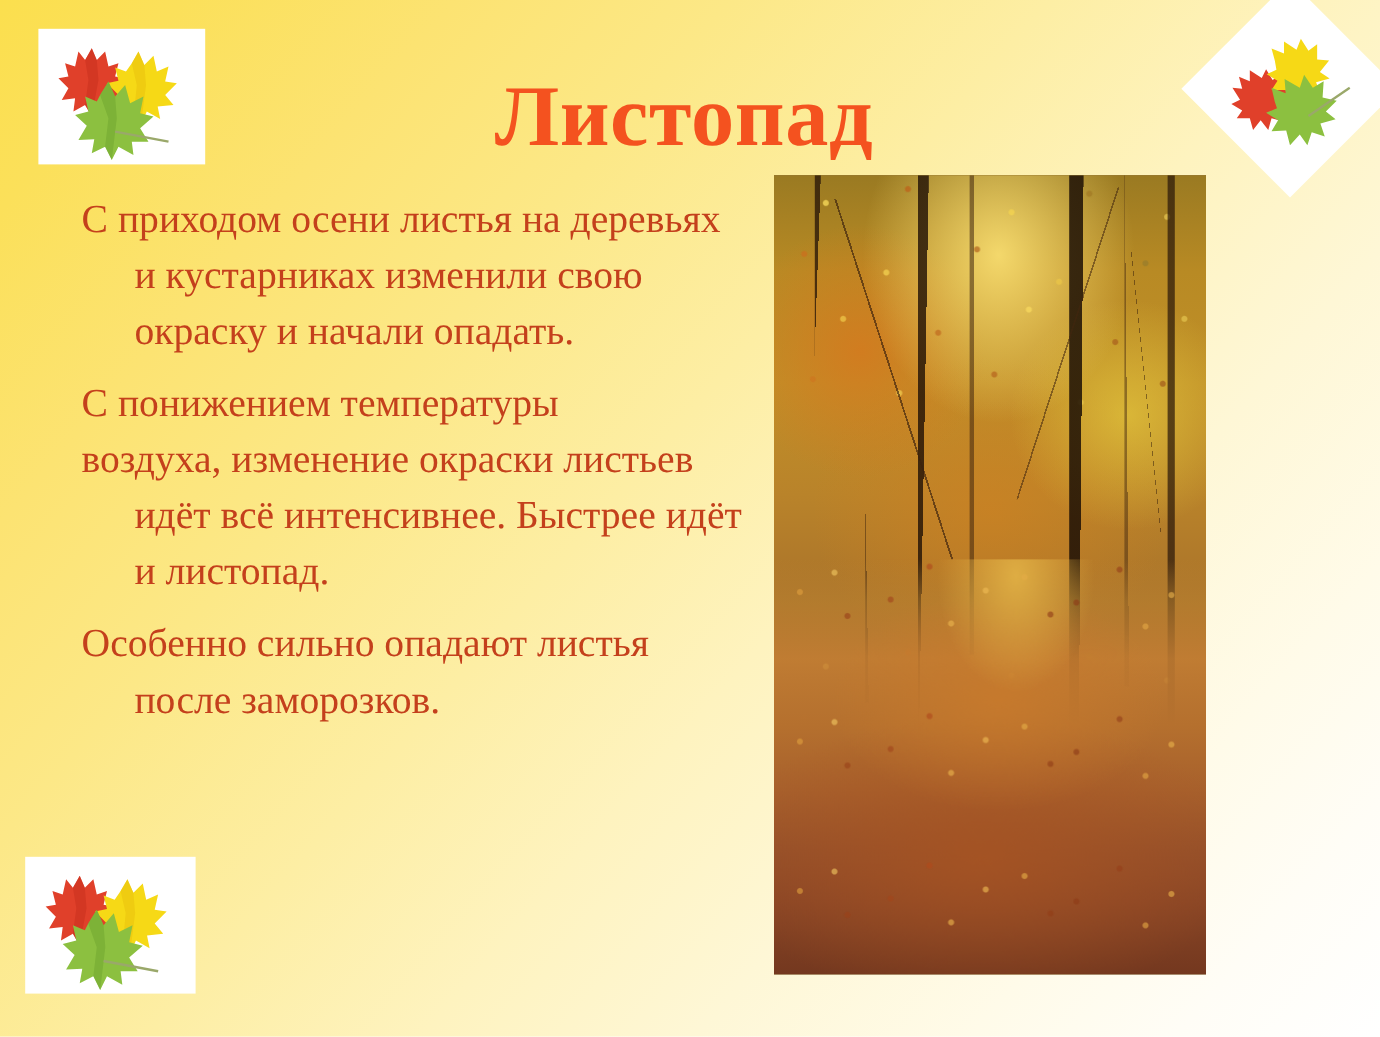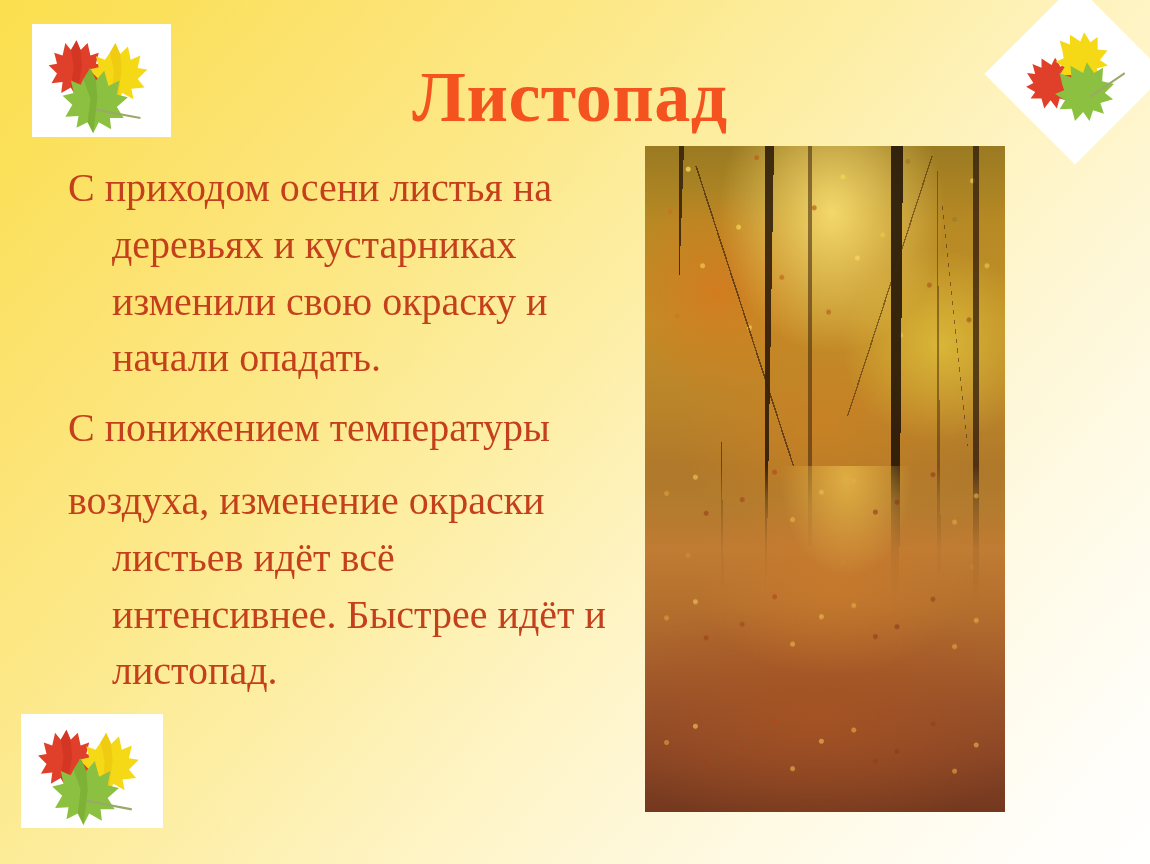--- a/index.html
+++ b/index.html
@@ -47,29 +47,29 @@
   
   #body-text {
     position: absolute;
     left: 60px;
     top: 160px;
     width: 560px;
   }
   .body-para {
     color: #c4401c;
     font-family: "Liberation Serif", "DejaVu Serif", serif;
-    font-size: 40px;
+    font-size: 33px;
     line-height: 1.42;
     text-indent: -44px;
     padding-left: 52px;
     margin: 0 0 13px 0;
     text-align: left;
   }
   .body-para.p2a { margin-bottom: 0; }
-  .body-para.p2b { margin-top: 16px; }
+  .body-para.p2b { margin-top: 0; }
 
   
   #forest-photo {
     position: absolute;
     left: 645px;
     top: 146px;
     width: 360px;
     height: 666px;
     overflow: hidden;
     background: #7a5a1c;
@@ -235,20 +235,21 @@
 <body>
 
 <div id="slide">
 
   <h1 id="slide-title">Листопад</h1>
 
   <div id="body-text">
     <p class="body-para">С приходом осени листья на деревьях и кустарниках изменили свою окраску и начали опадать.</p>
     <p class="body-para p2a">С понижением температуры</p>
     <p class="body-para p2b">воздуха, изменение окраски листьев идёт всё интенсивнее. Быстрее идёт и листопад.</p>
+    <p class="body-para">Особенно сильно опадают листья после заморозков.</p>
   </div>
 
   <div id="forest-photo">
     <div class="photo-layer canopy"></div>
     <div class="photo-layer speckle"></div>
     <div class="photo-layer trunks"></div>
     <div class="photo-layer twigs"></div>
     <div class="photo-layer path"></div>
     <div class="photo-layer path-speckle"></div>
     <span class="sr">Осенний лес с тропинкой, усыпанной опавшими листьями</span>

